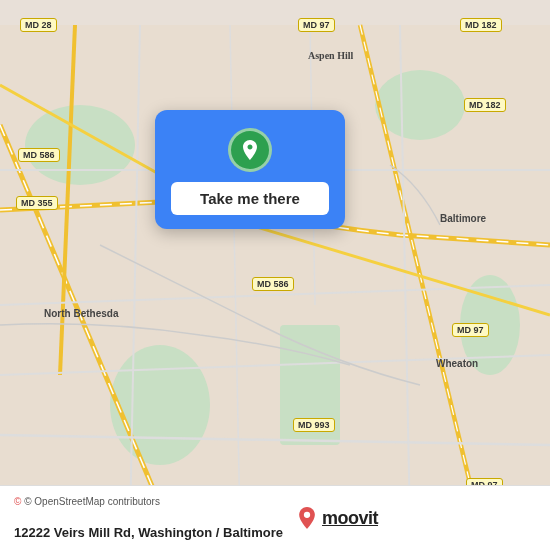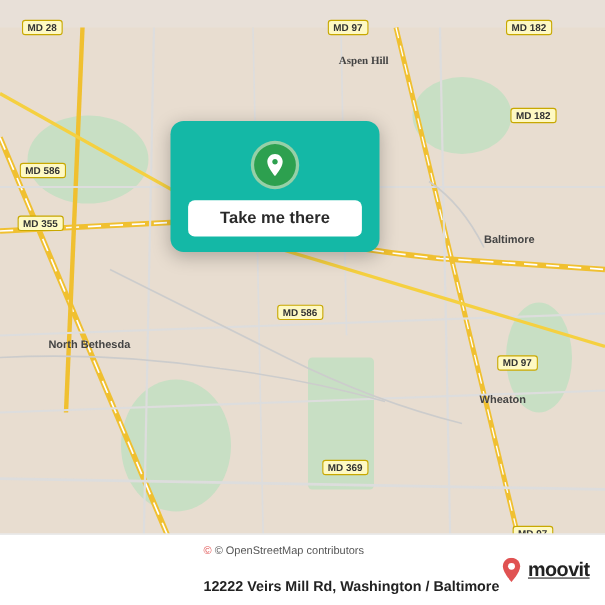--- a/index.html
+++ b/index.html
@@ -27,21 +27,21 @@
       width: 100%;
       height: 100%;
     }
 
     
     .location-card {
       position: absolute;
       top: 110px;
       left: 155px;
       width: 190px;
-      background: #14b8a6;
+      background: #3b82f6;
       border-radius: 12px;
       display: flex;
       flex-direction: column;
       align-items: center;
       padding: 18px 16px 14px 16px;
       box-shadow: 0 4px 16px rgba(0,0,0,0.25);
       z-index: 10;
     }
 
     .location-pin-icon {
@@ -76,24 +76,25 @@
 
     
     .bottom-bar {
       position: absolute;
       bottom: 0;
       left: 0;
       width: 100%;
       background: white;
       display: flex;
       align-items: center;
-      justify-content: flex-end;
+      justify-content: flex-start;
       padding: 10px 14px;
       z-index: 20;
       border-top: 1px solid #ddd;
+      gap: 13px;
     }
 
     .bottom-left {
       display: flex;
       flex-direction: column;
     }
 
     .osm-credit {
       font-size: 10px;
       color: #555;
@@ -201,21 +202,21 @@
 
   <div class="road-badge" style="top:18px;left:20px;">MD 28</div>
   <div class="road-badge" style="top:18px;left:298px;">MD 97</div>
   <div class="road-badge" style="top:18px;left:460px;">MD 182</div>
   <div class="road-badge" style="top:148px;left:18px;">MD 586</div>
   <div class="road-badge" style="top:183px;left:172px;">MD 5</div>
   <div class="road-badge" style="top:196px;left:16px;">MD 355</div>
   <div class="road-badge" style="top:98px;left:464px;">MD 182</div>
   <div class="road-badge" style="top:277px;left:252px;">MD 586</div>
   <div class="road-badge" style="top:323px;left:452px;">MD 97</div>
-  <div class="road-badge" style="top:418px;left:293px;">MD 369</div>
+  <div class="road-badge" style="top:418px;left:293px;">MD 993</div>
   <div class="road-badge" style="top:478px;left:466px;">MD 97</div>
 
   <div class="place-label" style="top:50px;left:308px;font-family:Liberation Serif, serif;">Aspen
 Hill</div>
   <div class="place-label" style="top:213px;left:440px;">Baltimore</div>
   <div class="place-label" style="top:308px;left:44px;">North
 Bethesda</div>
   <div class="place-label" style="top:358px;left:436px;">Wheaton</div>
 
   <div class="location-card">

